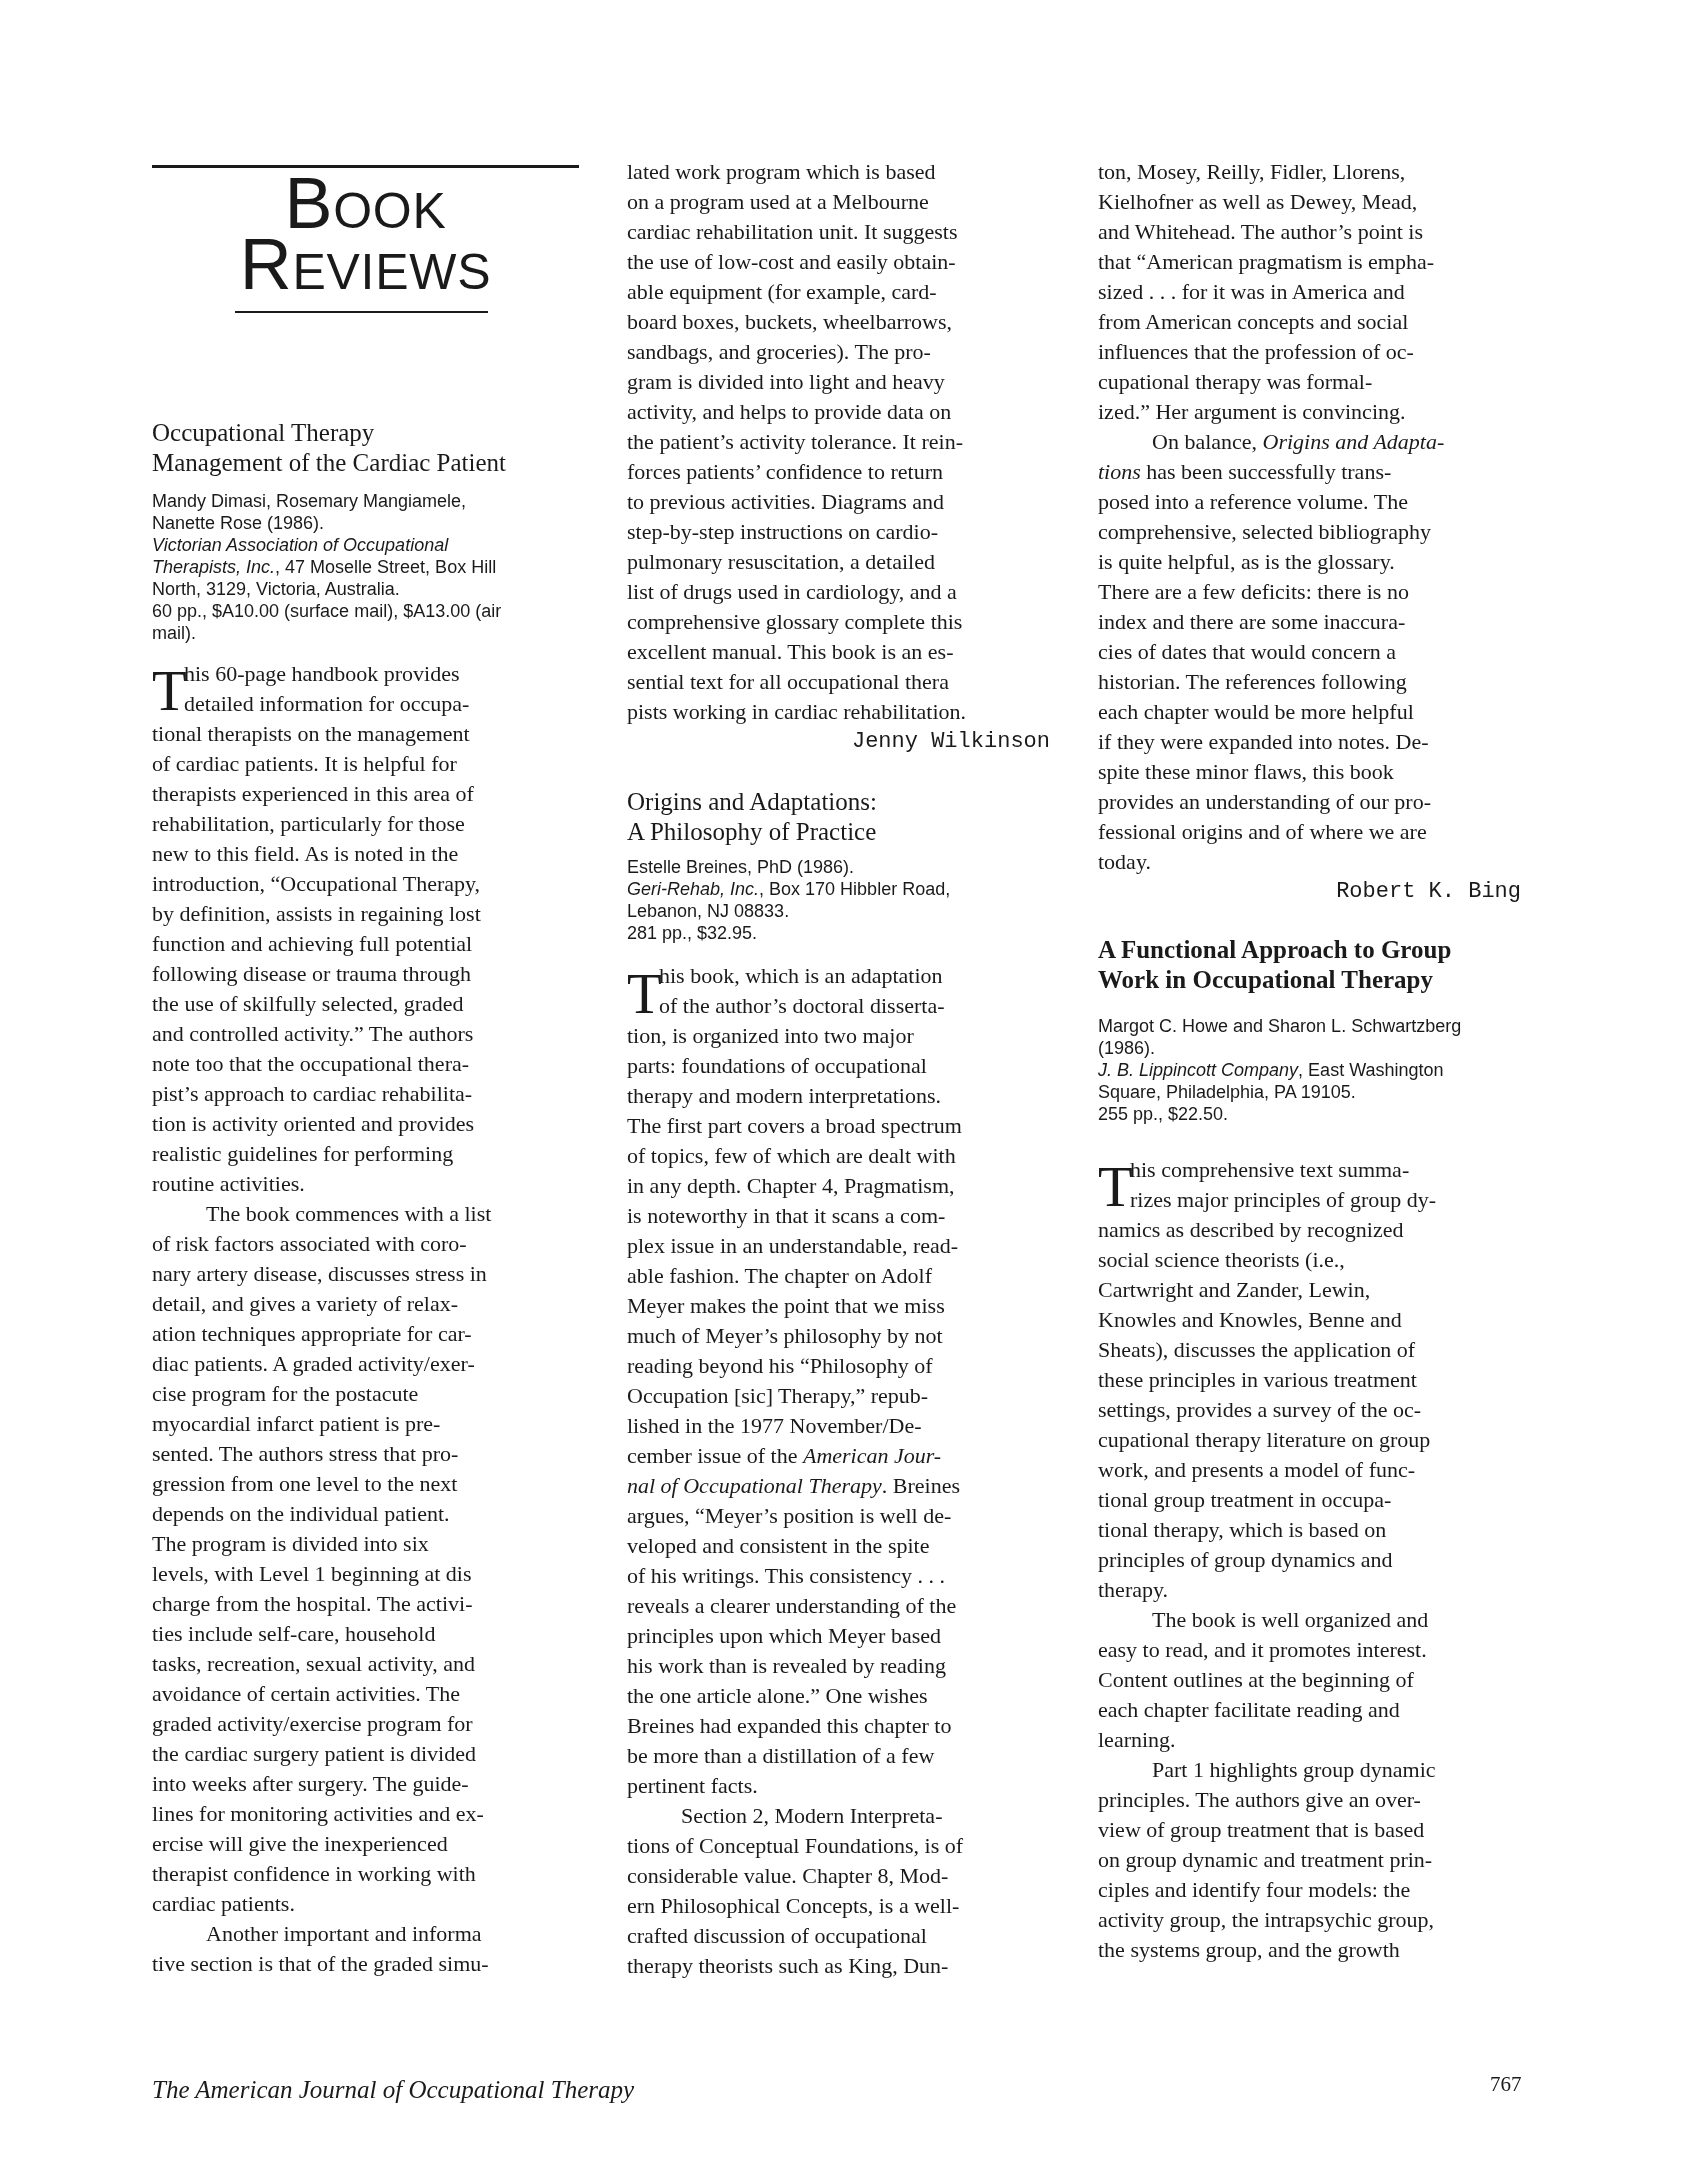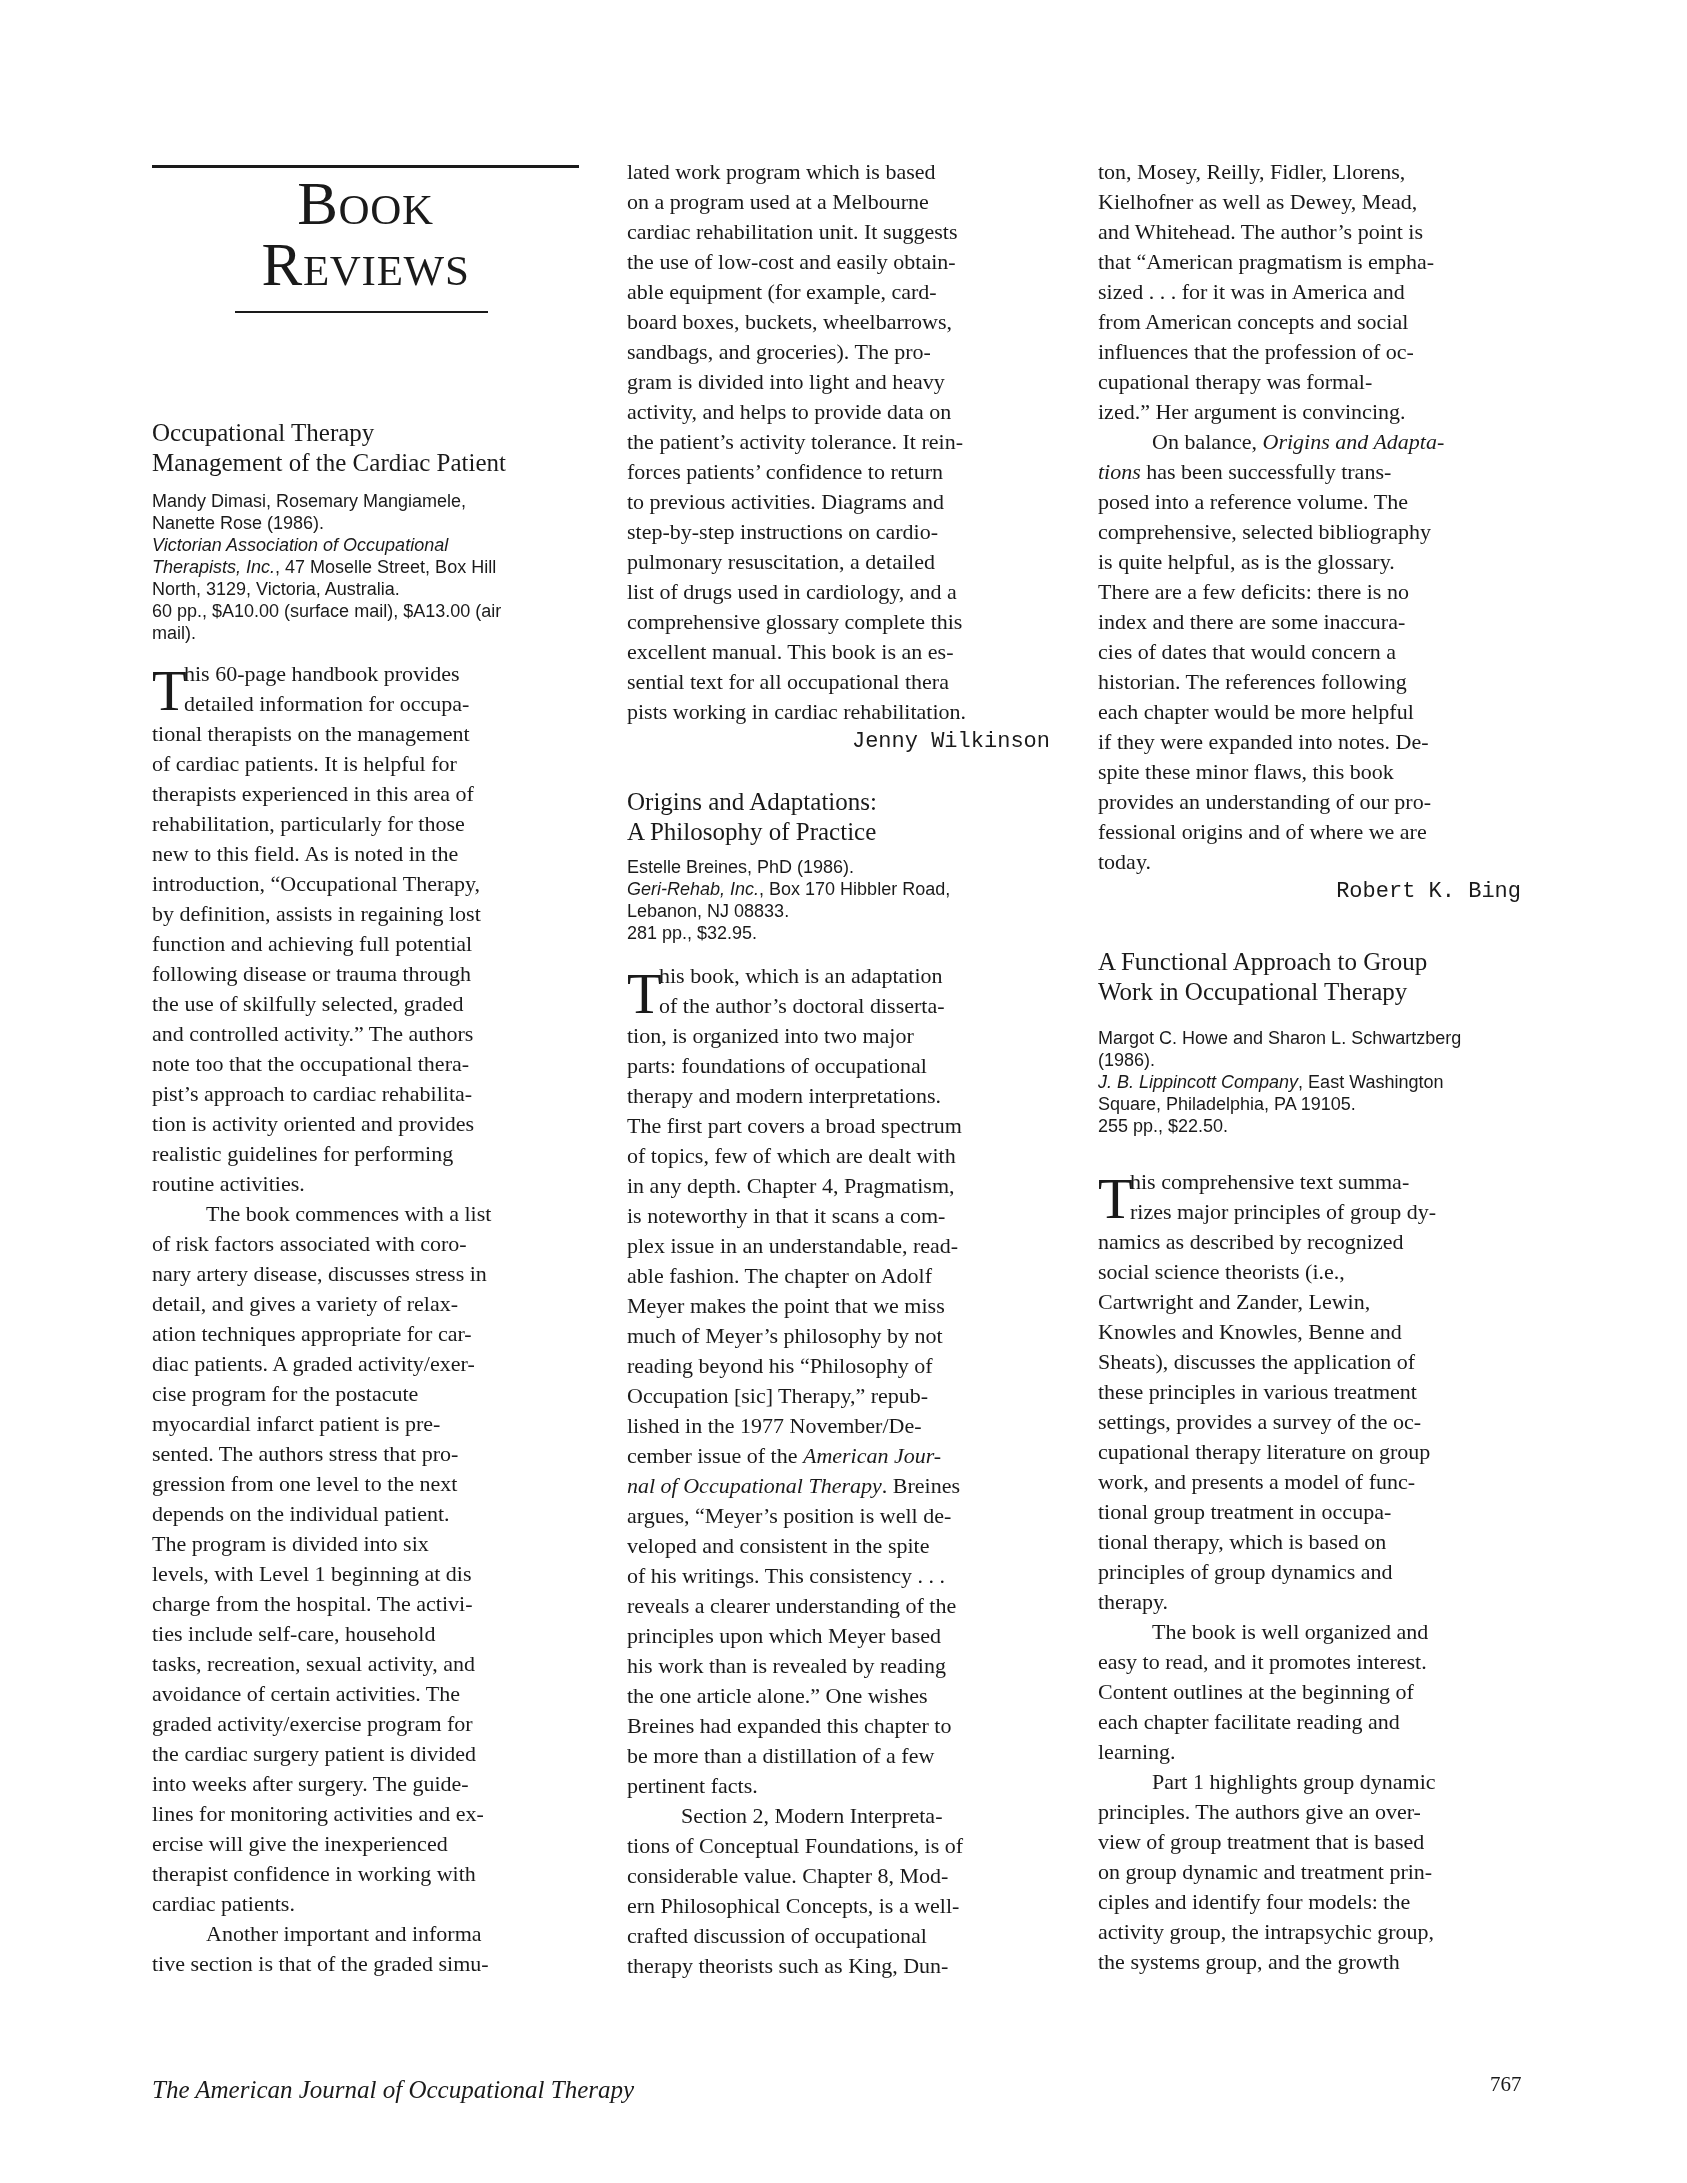--- a/index.html
+++ b/index.html
@@ -1,21 +1,21 @@
 <!DOCTYPE html>
 <html style="font-size:10.6px"><head>
 <meta charset="utf-8">
 <style>
   html, body { margin:0; padding:0; background:#ffffff; }
   body { width:1687px; height:2183px; position:relative; overflow:hidden; color:#1a1a1a; }
   .abs { position:absolute; }
 
   
   .rule-top { left:152px; top:165px; width:427px; height:3.3px; background:#1a1a1a; }
-  .masthead { left:152px; top:173px; width:427px; text-align:center; font-family:Liberation Serif, serif; font-variant:small-caps; font-size:61px; line-height:61px; letter-spacing:0.7px; color:#1a1a1a; }
+  .masthead { left:152px; top:173px; width:427px; text-align:center; font-family:Liberation Sans, sans-serif; font-variant:small-caps; font-size:72px; line-height:61px; letter-spacing:0.7px; color:#1a1a1a; }
   .masthead div { height:61px; }
   .rule-bottom { left:235px; top:311px; width:253px; height:2px; background:#1a1a1a; }
 
   .col { position:absolute; width:430px; }
   .col1 { left:152px; }
   .col2 { left:627px; }
   .col3 { left:1098px; }
 
   .title { font-family:"Liberation Serif","DejaVu Serif",serif; font-size:25px; line-height:30px; color:#1a1a1a; white-space:nowrap; }
   .biblio { font-family:"Liberation Sans","DejaVu Sans",sans-serif; font-size:18px; line-height:22px; color:#1a1a1a; }
@@ -206,21 +206,21 @@
         <div class="line"><span>each chapter would be more helpful</span></div>
         <div class="line"><span>if they were expanded into notes. De-</span></div>
         <div class="line"><span>spite these minor flaws, this book</span></div>
         <div class="line"><span>provides an understanding of our pro-</span></div>
         <div class="line"><span>fessional origins and of where we are</span></div>
         <div class="line"><span>today.</span></div>
       </div>
   </div>
   <div class="signature" style="width:423px;">Robert K. Bing</div>
 
-  <div class="title" style="margin-top:40px;">
+  <div class="title" style="margin-top:28px;font-weight:bold;">
     <div>A Functional Approach to Group</div>
     <div>Work in Occupational Therapy</div>
   </div>
   <div class="biblio" style="margin-top:20px;">
     <div>Margot C. Howe and Sharon L. Schwartzberg</div>
     <div>(1986).</div>
     <div><span class="it">J. B. Lippincott Company</span><span>, East Washington</span></div>
     <div>Square, Philadelphia, PA 19105.</div>
     <div>255 pp., $22.50.</div>
   </div>

